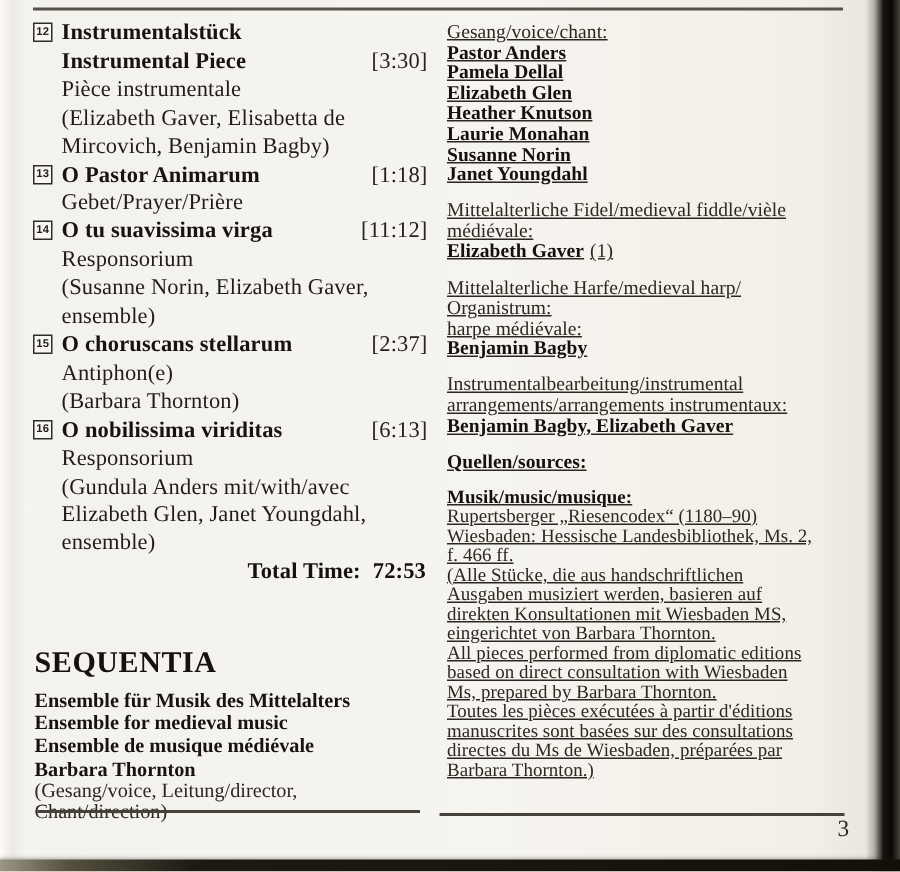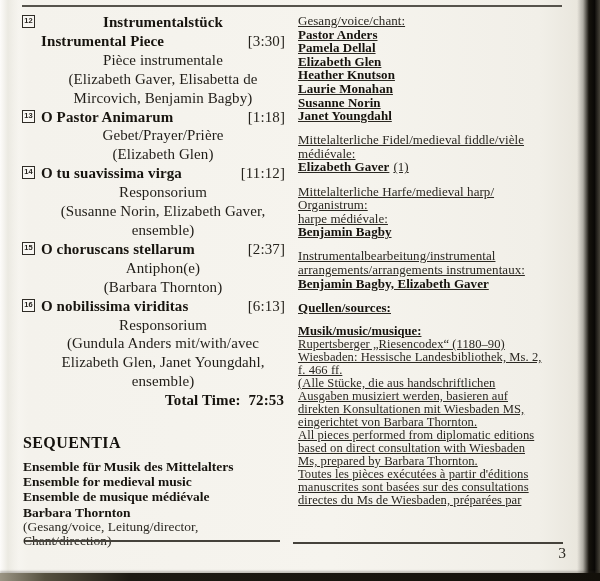--- a/index.html
+++ b/index.html
@@ -15,33 +15,33 @@
   .bottom-band{position:absolute;left:0;top:573px;width:600px;height:8px;
     background:linear-gradient(90deg,#9b9584 0px,#55503f 45px,#1d1a13 130px,#13100a 100%);
     box-shadow:0 -2px 2px rgba(40,36,28,.25);}
   .top-rule{position:absolute;left:22px;top:5px;width:540px;height:2px;background:#56534c;}
   .rule-left{position:absolute;left:25px;top:540px;width:255px;height:2px;background:#45423b;}
   .rule-right{position:absolute;left:293px;top:542px;width:270px;height:2px;background:#45423b;}
   .page-num{position:absolute;left:540px;top:544px;width:26px;text-align:right;font-size:15.5px;color:#2a2721;}
 
   
   .left-col{position:absolute;left:22px;top:13px;width:263px;font-size:15px;line-height:18.9px;letter-spacing:.1px;}
-  .track{position:relative;padding-left:19px;text-align:center;}
+  .track{position:relative;padding-left:19px;}
   .tnum{position:absolute;left:0;top:2px;width:11px;height:11px;border:1.5px solid #2f2c26;
     display:flex;align-items:center;justify-content:center;
     font-family:"Liberation Sans",sans-serif;font-size:7.5px;font-weight:bold;color:#25221d;background:rgba(255,255,255,.35);}
   .trow{display:flex;justify-content:space-between;}
   .ttl{font-weight:bold;color:#17140f;}
   .dur{color:#26231d;}
   .total-line{text-align:right;font-weight:bold;color:#15120d;padding-right:1px;}
   .total-line .val{margin-left:8px;}
 
   
   .seq-block{position:absolute;left:23px;top:431px;width:265px;}
-  .seq-name{font-size:16px;line-height:23px;font-weight:bold;letter-spacing:.4px;color:#15120d;margin:0 0 5px 0;}
+  .seq-name{font-size:20px;line-height:23px;font-weight:bold;letter-spacing:.4px;color:#15120d;margin:0 0 5px 0;}
   .seq-b{font-size:13.5px;line-height:15.2px;font-weight:bold;color:#17140f;white-space:nowrap;}
   .seq-r{font-size:13.5px;line-height:14.3px;color:#2b2822;white-space:nowrap;}
 
   
   .right-col{position:absolute;left:298px;top:14px;width:272px;font-size:13px;line-height:13.6px;letter-spacing:.05px;color:#2b2822;}
   .sec{margin-bottom:10.5px;text-decoration:underline;}
   .rline{white-space:nowrap;}
   .b{font-weight:bold;color:#15120d;}
   .note{margin-left:4px;}
   .sources .rline{line-height:13px;font-size:12.6px;}
@@ -66,21 +66,20 @@
       <div>Mircovich, Benjamin Bagby)</div>
     </div>
 
     <div class="track">
       <span class="tnum">13</span>
       <div class="trow">
         <span class="ttl">O Pastor Animarum</span>
         <span class="dur">[1:18]</span>
       </div>
       <div>Gebet/Prayer/Prière</div>
-      <div>(Elizabeth Glen)</div>
     </div>
 
     <div class="track">
       <span class="tnum">14</span>
       <div class="trow">
         <span class="ttl">O tu suavissima virga</span>
         <span class="dur">[11:12]</span>
       </div>
       <div>Responsorium</div>
       <div>(Susanne Norin, Elizabeth Gaver,</div>
@@ -168,20 +167,21 @@
       <div class="rline">(Alle Stücke, die aus handschriftlichen</div>
       <div class="rline">Ausgaben musiziert werden, basieren auf</div>
       <div class="rline">direkten Konsultationen mit Wiesbaden MS,</div>
       <div class="rline">eingerichtet von Barbara Thornton.</div>
       <div class="rline">All pieces performed from diplomatic editions</div>
       <div class="rline">based on direct consultation with Wiesbaden</div>
       <div class="rline">Ms, prepared by Barbara Thornton.</div>
       <div class="rline">Toutes les pièces exécutées à partir d'éditions</div>
       <div class="rline">manuscrites sont basées sur des consultations</div>
       <div class="rline">directes du Ms de Wiesbaden, préparées par</div>
+      <div class="rline">Barbara Thornton.)</div>
     </div>
   </div>
 
   <div class="rule-left"></div>
   <div class="rule-right"></div>
   <div class="page-num">3</div>
 
   <div class="left-crease"></div>
   <div class="right-band"></div>
   <div class="bottom-band"></div>

